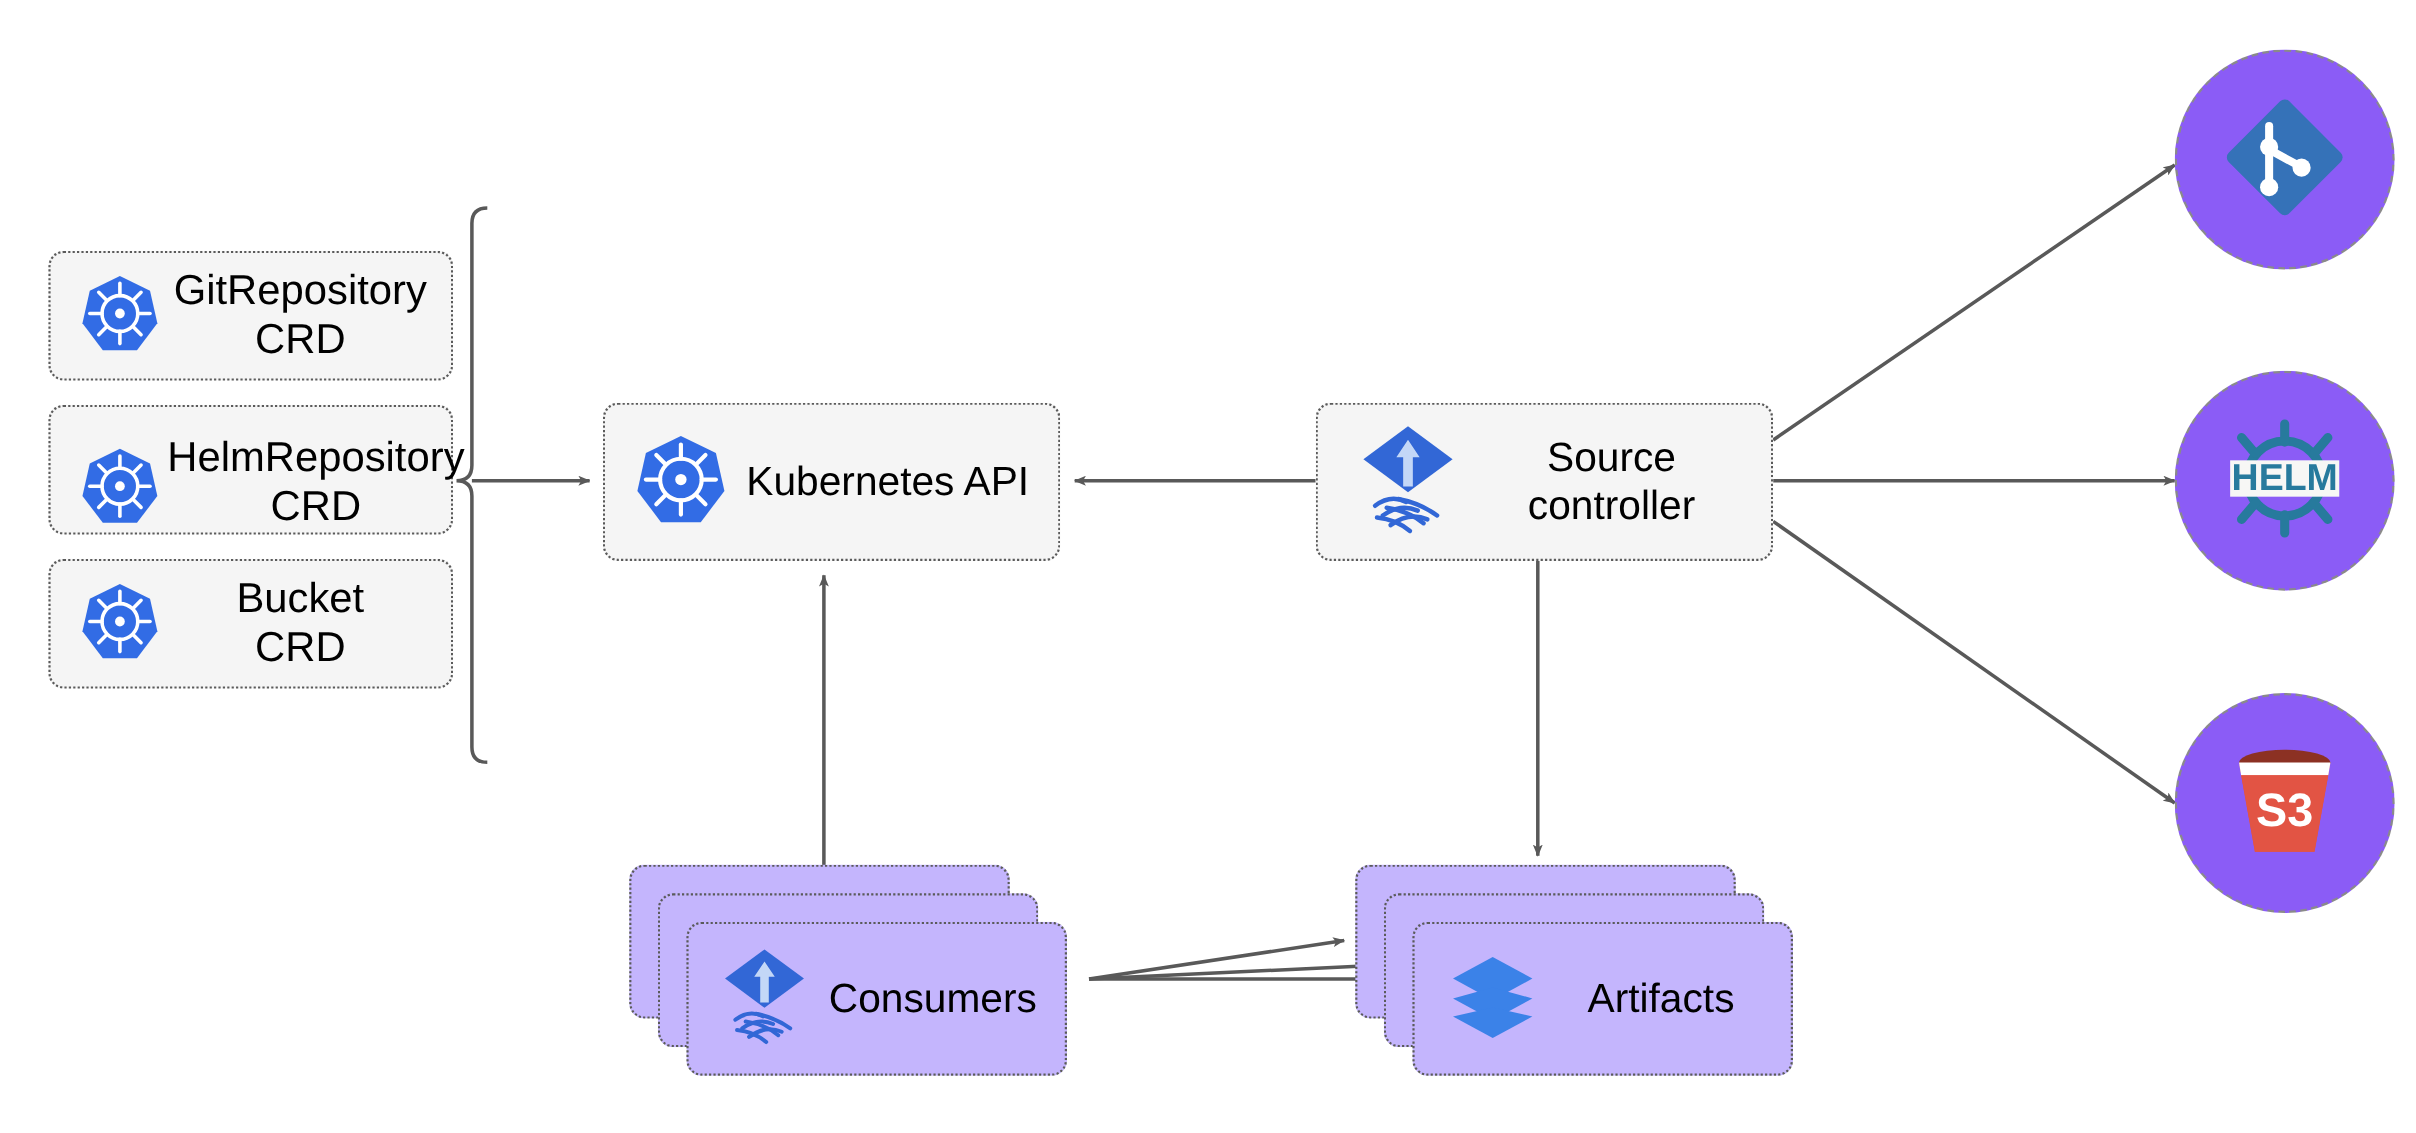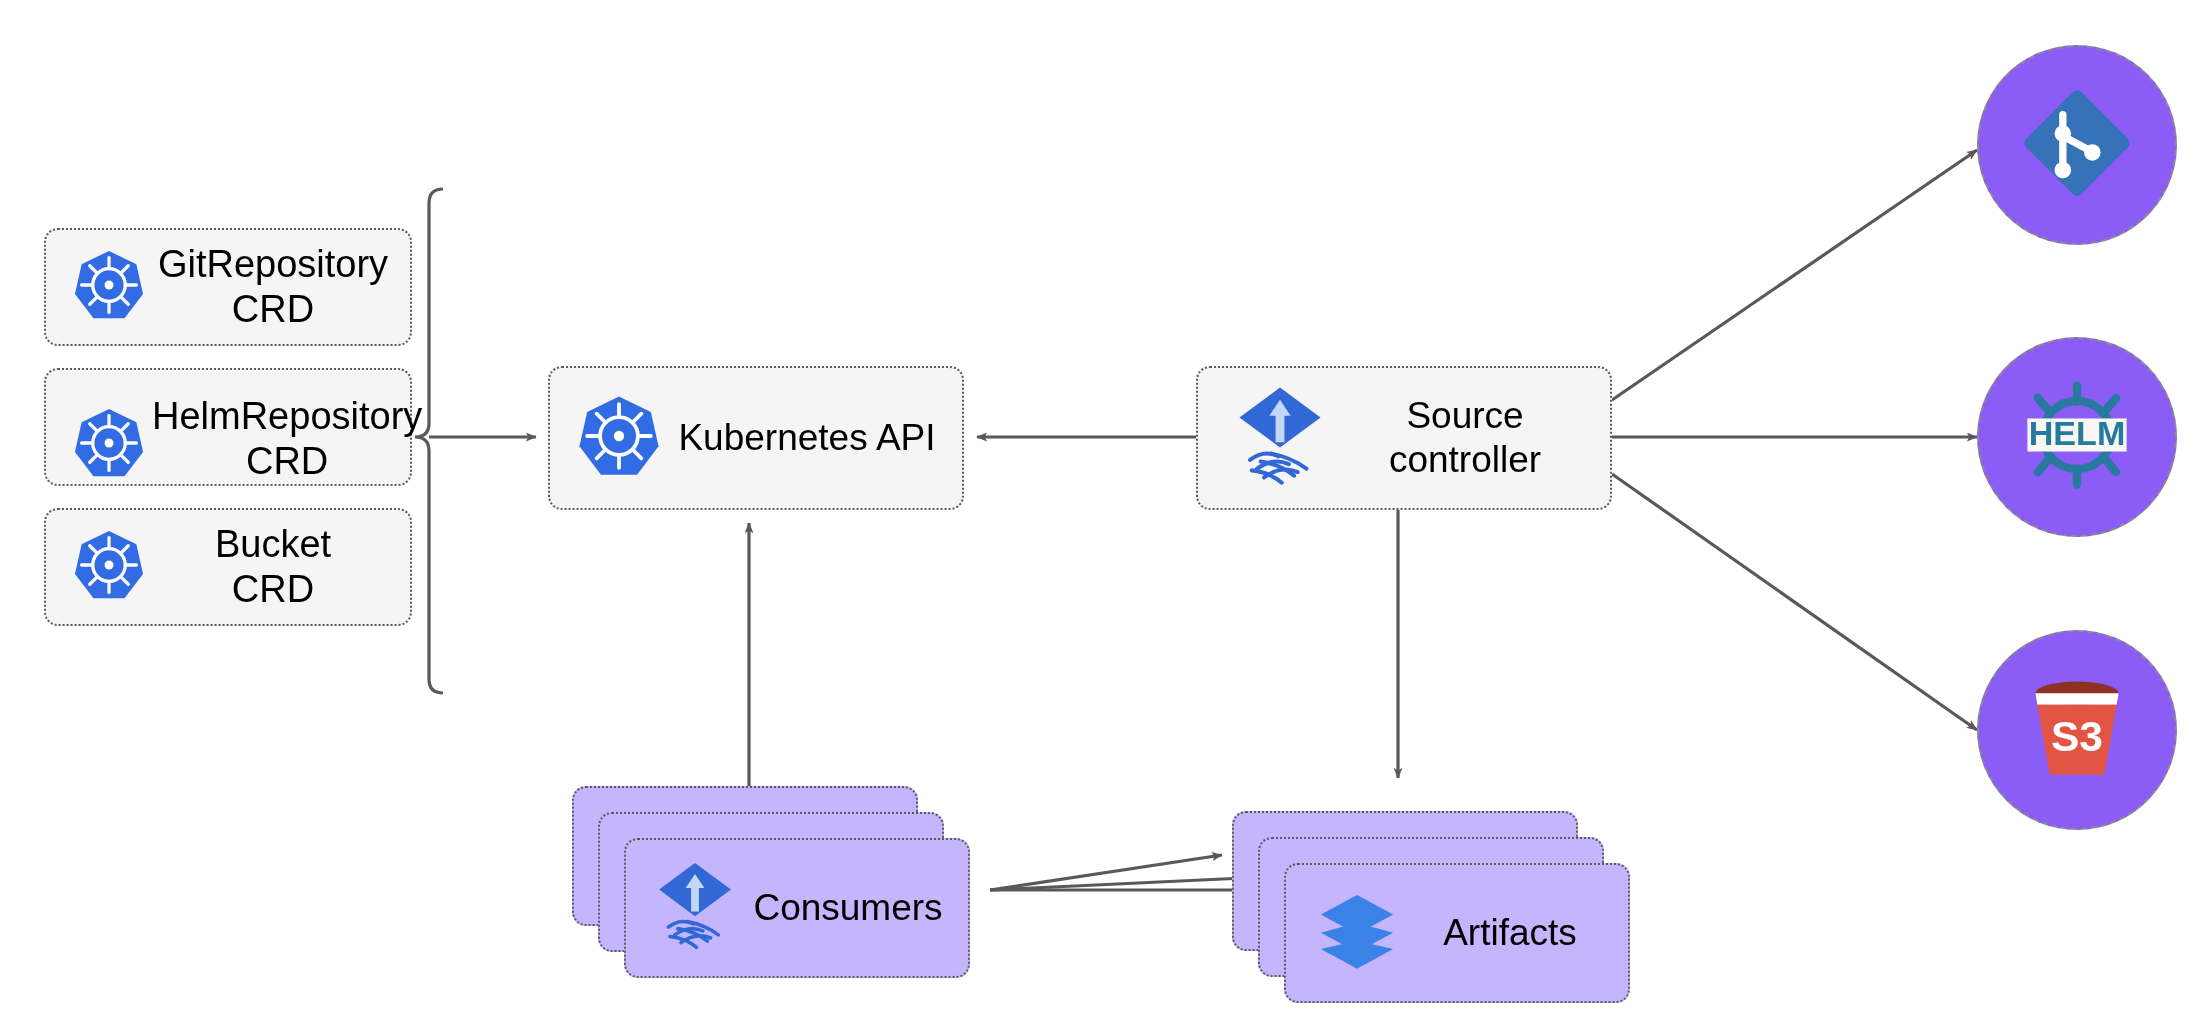--- a/index.html
+++ b/index.html
@@ -270,21 +270,21 @@
             <path d="M18 98 q20 2 34 14"></path>
             <path d="M28 88 q22 3 38 16"></path>
             <path d="M40 79 q22 4 40 17"></path>
           </g>
         </svg>
       </span>
       <span class="label">Consumers</span>
     </div>
   </div>
 
-  <div class="stack" style="left:1232px; top:811px; width:400px; height:200px;">
+  <div class="stack" style="left:1232px; top:786px; width:400px; height:200px;">
     <div class="card" style="left:0; top:0; width:346px; height:140px;"></div>
     <div class="card" style="left:26px; top:26px; width:346px; height:140px;"></div>
     <div class="card front" style="left:52px; top:52px; width:346px; height:140px;">
       <span class="ico">
         <svg width="82" height="82" viewBox="0 0 100 100" xmlns="http://www.w3.org/2000/svg">
           <path d="M50 6 L94 30 L50 54 L6 30 Z" fill="#3b82e8"></path>
           <path d="M50 40 L94 52 L50 76 L6 52 Z" fill="#3b82e8"></path>
           <path d="M50 62 L94 72 L50 96 L6 72 Z" fill="#3b82e8"></path>
         </svg>
       </span>

